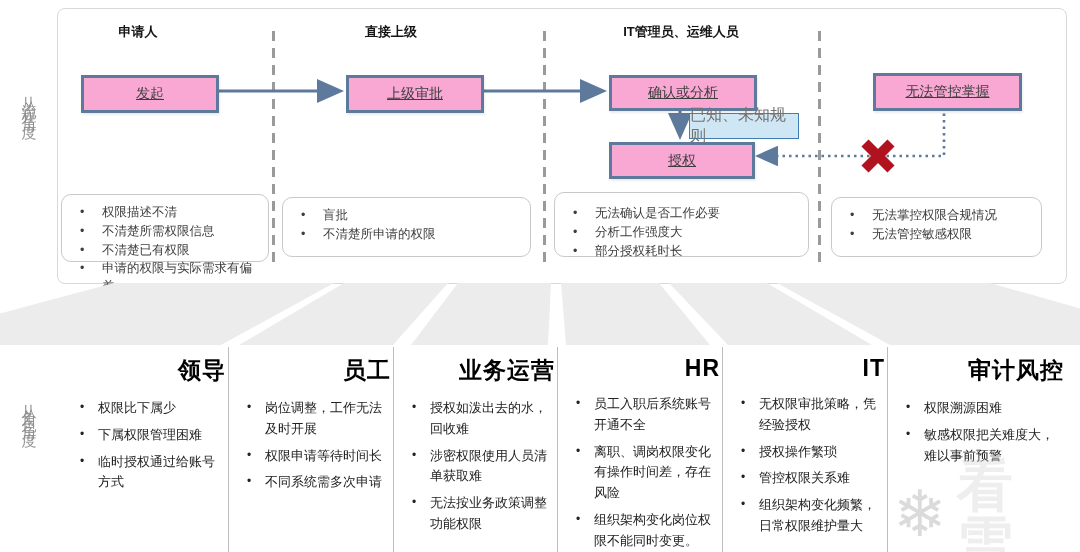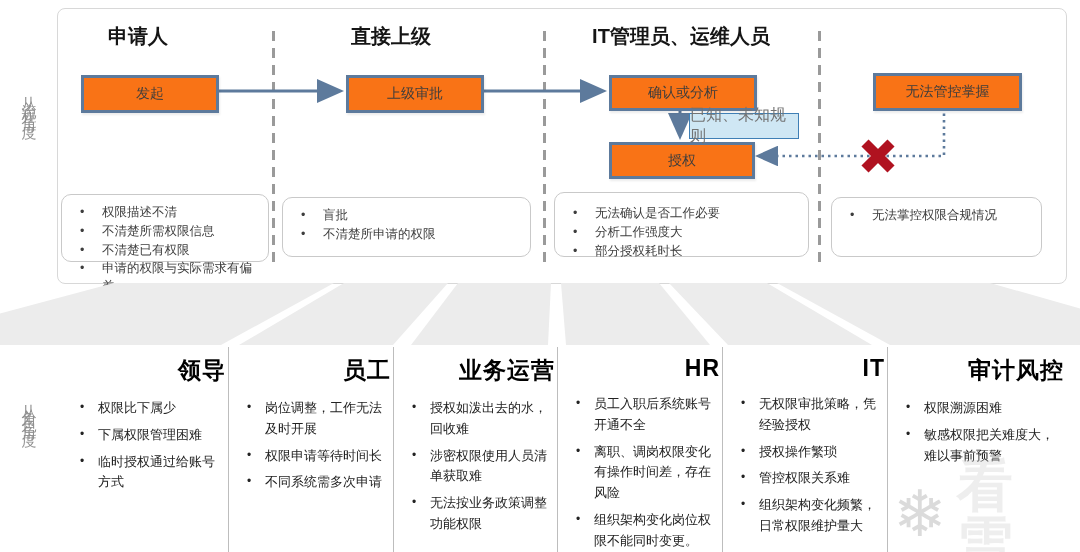--- a/index.html
+++ b/index.html
@@ -11,32 +11,33 @@
   .vlabel{
     position:absolute;writing-mode:vertical-rl;letter-spacing:7px;
     color:#8f8f8f;font-size:15px;line-height:1;
   }
   
   .panel{
     position:absolute;left:57px;top:8px;width:1008px;height:274px;
     background:#fff;border:1px solid #d8d8d8;border-radius:8px;
   }
   .lane-header{
-    position:absolute;top:14px;font-size:20px;font-weight:700;color:#151515;
+    position:absolute;top:14px;font-size:13px;font-weight:700;color:#151515;
     text-align:center;line-height:1.35;
   }
   .vsep{
     position:absolute;top:22px;width:3px;height:238px;
     background:repeating-linear-gradient(to bottom,#9a9a9a 0 10px,transparent 10px 17px);
   }
   .flowbox{
-    position:absolute;background:#f97316;border:3px solid #5d7a9c;
+    position:absolute;background:#f9a8d4;border:3px solid #5d7a9c;
     display:flex;align-items:center;justify-content:center;
     font-size:14px;color:#3d3d3d;box-shadow:1px 2px 2px rgba(0,0,0,0.08);
     z-index:3;
+    text-decoration:underline;
   }
   .notebox{
     position:absolute;left:631px;top:104px;width:108px;height:24px;
     background:#cfe7f4;border:1px solid #3f7fb5;z-index:4;
     display:flex;align-items:center;justify-content:center;
     font-size:16px;color:#737373;
   }
   .connectors{position:absolute;left:0;top:0;z-index:2;}
   .issuebox{
     position:absolute;border:1px solid #c9c9c9;border-radius:10px;background:#fff;
@@ -144,20 +145,21 @@
     <div class="issuebox" style="left:496px;top:183px;width:255px;height:65px;padding-top:12px;">
       <ul>
         <li>无法确认是否工作必要</li>
         <li>分析工作强度大</li>
         <li>部分授权耗时长</li>
       </ul>
     </div>
     <div class="issuebox" style="left:773px;top:188px;width:211px;height:60px;">
       <ul>
         <li>无法掌控权限合规情况</li>
+        <li>无法管控敏感权限</li>
       </ul>
     </div>
   </div>
 
   <svg class="fan" width="1080" height="62" viewBox="0 0 1080 62">
     <polygon points="114,0 334,0 221,62 -117,62"></polygon>
     <polygon points="344,0 448,0 393,62 239,62"></polygon>
     <polygon points="458,0 551,0 548,62 411,62"></polygon>
     <polygon points="561,0 659,0 710,62 566,62"></polygon>
     <polygon points="669,0 767,0 872,62 728,62"></polygon>

